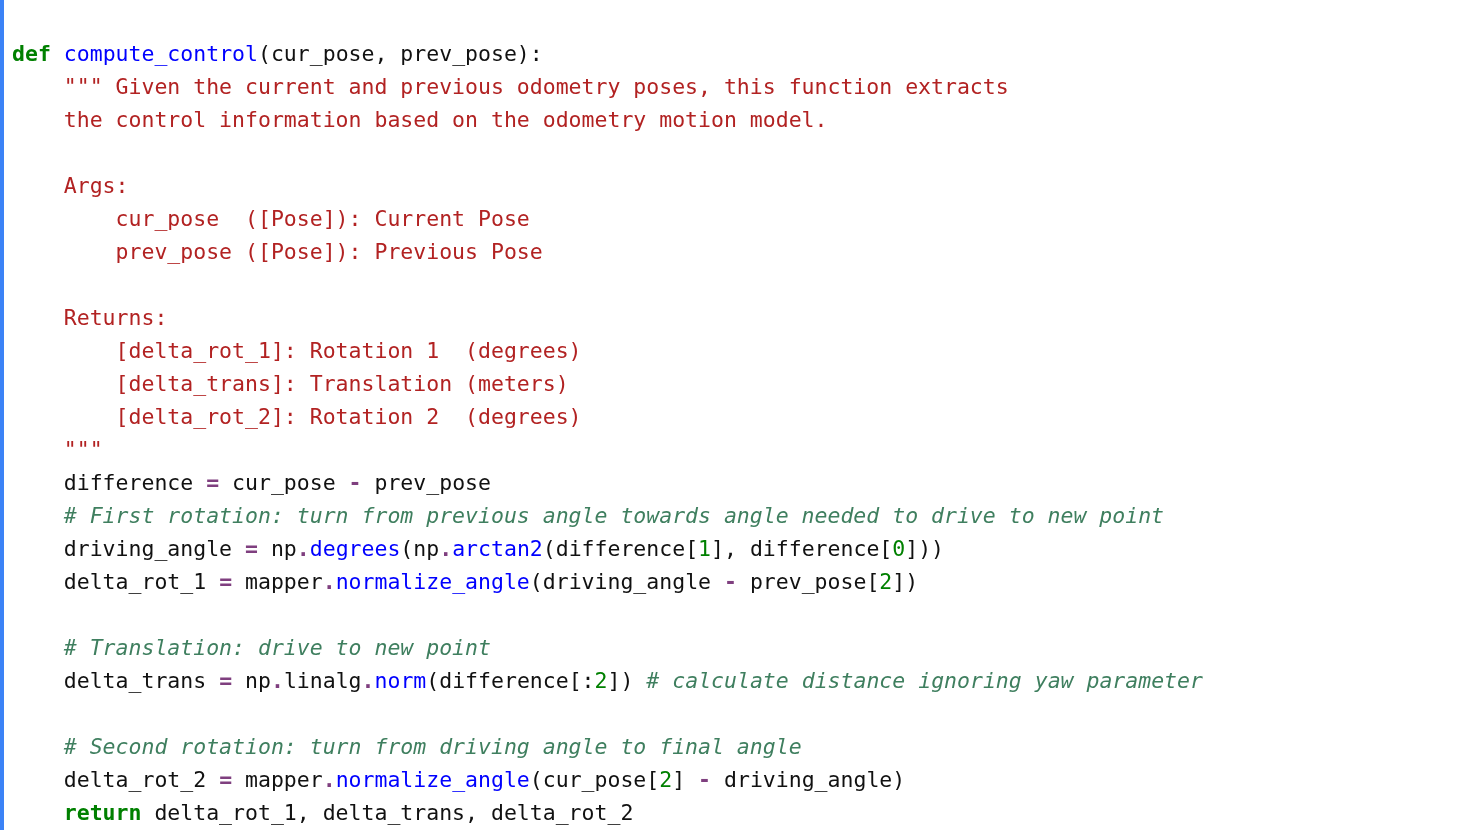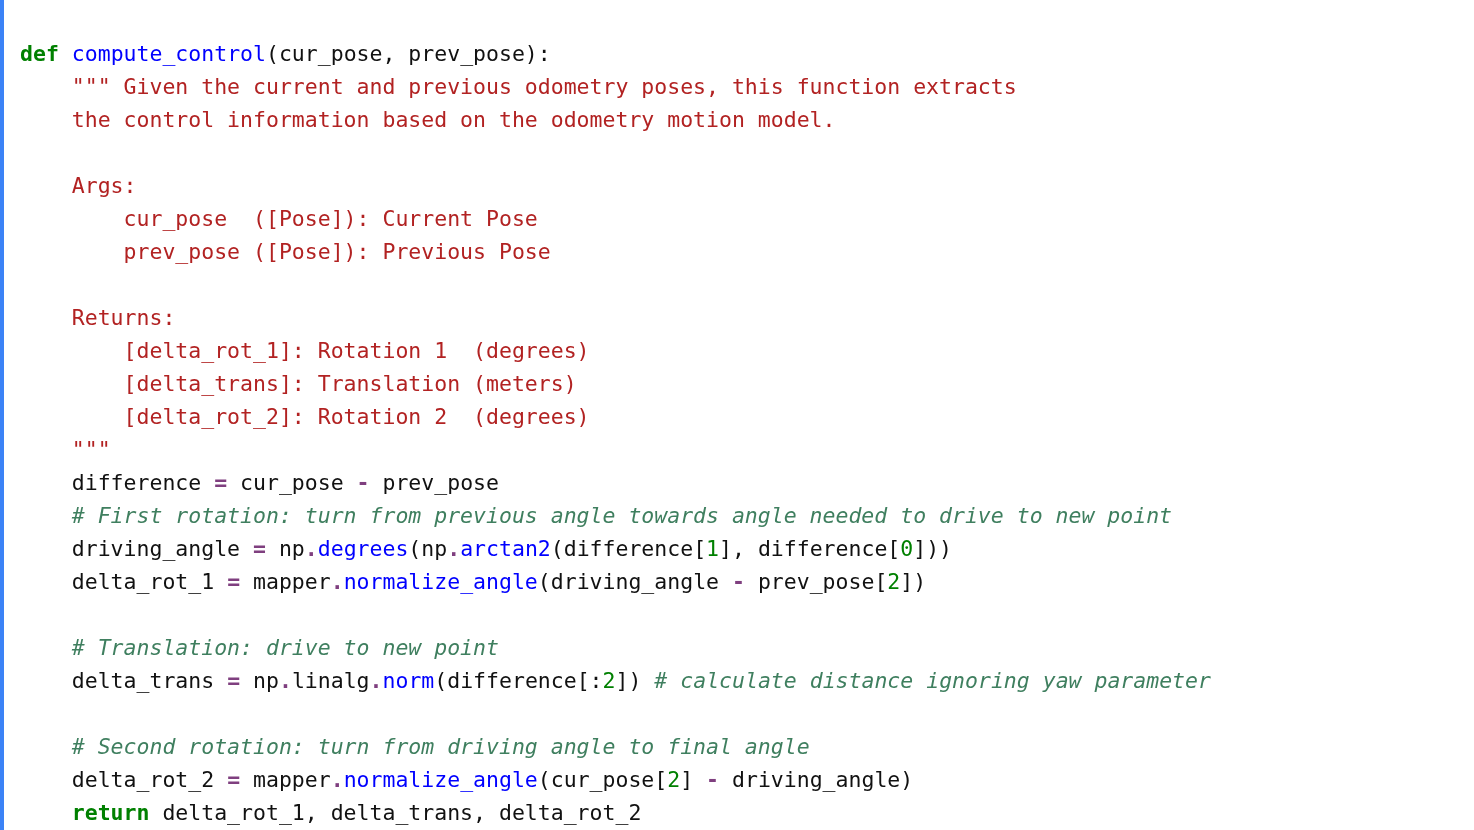--- a/index.html
+++ b/index.html
@@ -6,21 +6,21 @@
     margin: 0;
     padding: 0;
     background: #ffffff;
     width: 1474px;
     height: 830px;
     overflow: hidden;
   }
   .codebox {
     position: relative;
     border-left: 4px solid #3b82f6;
-    padding: 4px 0 4px 16px;
+    padding: 4px 0 4px 8px;
     font-family: "Menlo", "Consolas", "DejaVu Sans Mono", monospace;
     font-size: 21.5px;
     line-height: 33px;
     white-space: pre;
     color: #111;
     box-sizing: border-box;
     height: 830px;
   }
   .kw  { color: #008000; font-weight: bold; } 
   .fn  { color: #0000ff; }                    

